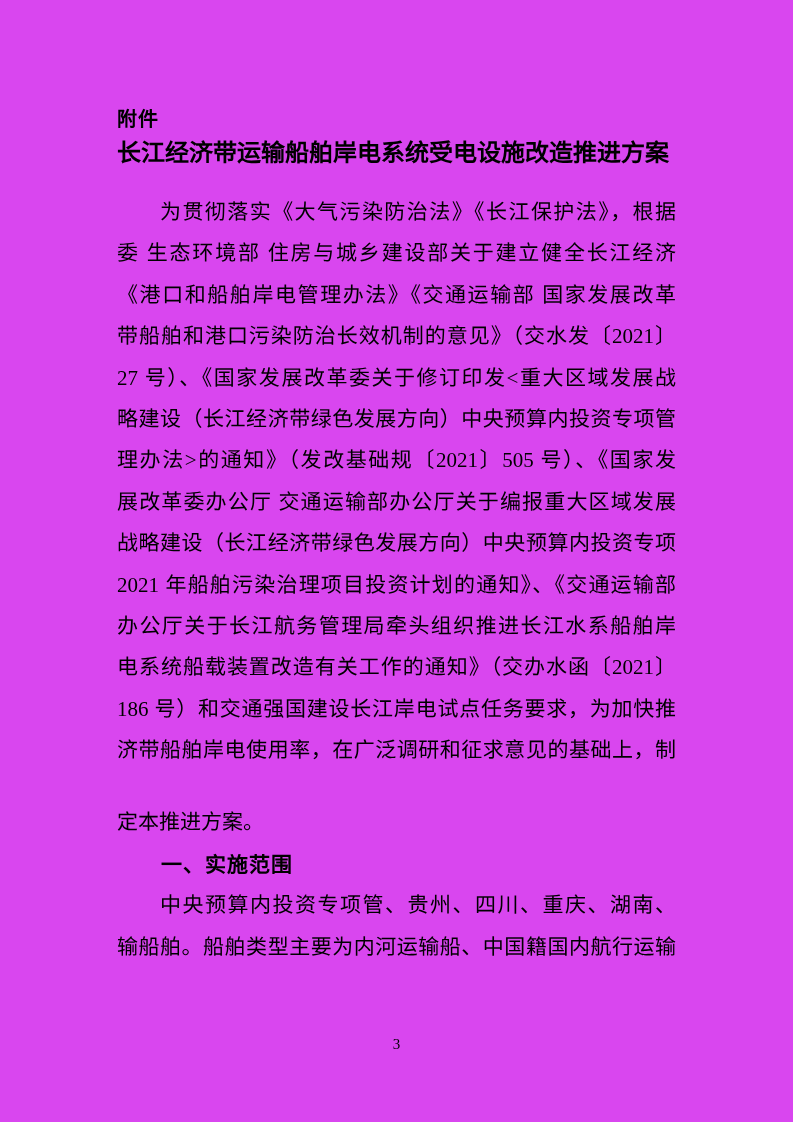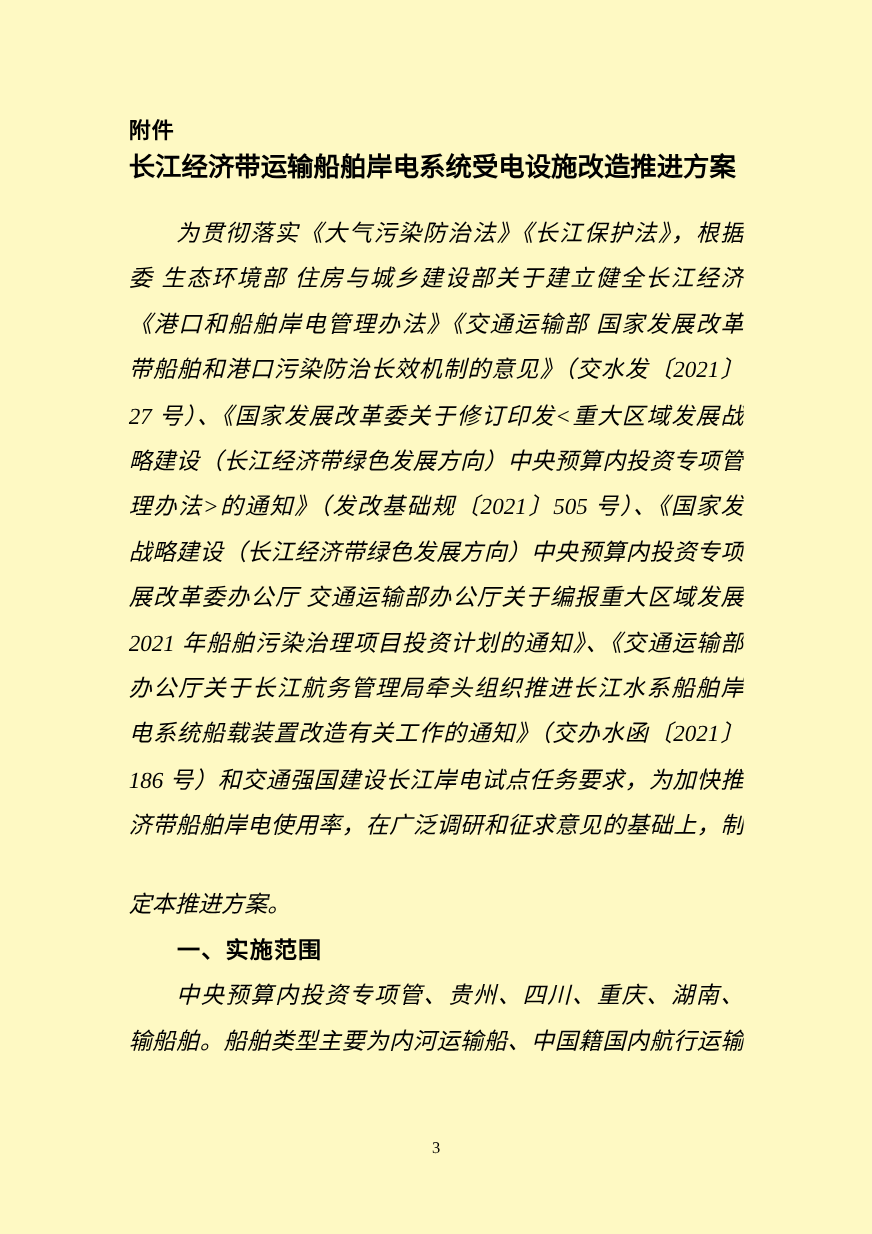--- a/index.html
+++ b/index.html
@@ -6,21 +6,21 @@
 
   html, body {
     background: #7d7d7d;
     font-family: "Liberation Serif", "DejaVu Serif", serif;
   }
 
   .page {
     position: relative;
     width: 793px;
     height: 1122px;
-    background: #fef9c3;
+    background: #d946ef;
     color: #000000;
     overflow: hidden;
   }
 
   .attachment-label {
     position: absolute;
     top: 106px;
     left: 117px;
     font-family: "Liberation Sans", "DejaVu Sans", sans-serif;
     font-weight: bold;
@@ -49,21 +49,20 @@
   }
 
   .line {
     height: 41.4px;
     line-height: 41.4px;
     font-size: 21px;
     text-align: justify;
     text-align-last: justify;
     text-justify: inter-character;
     overflow: hidden;
-    font-style: italic;
   }
 
   .line.indent { text-indent: 43px; }
 
   .line.short { text-align-last: left; margin-top: 31px; }
 
   .section-heading {
     height: 41.4px;
     line-height: 41.4px;
     padding-left: 44px;
@@ -95,22 +94,22 @@
 
   <div class="doc-body">
 
     <div class="line indent">为贯彻落实《大气污染防治法》《长江保护法》，根据</div>
     <div class="line">委 生态环境部 住房与城乡建设部关于建立健全长江经济</div>
     <div class="line">《港口和船舶岸电管理办法》《交通运输部 国家发展改革</div>
     <div class="line">带船舶和港口污染防治长效机制的意见》（交水发〔2021〕</div>
     <div class="line">27 号）、《国家发展改革委关于修订印发&lt;重大区域发展战</div>
     <div class="line">略建设（长江经济带绿色发展方向）中央预算内投资专项管</div>
     <div class="line">理办法&gt;的通知》（发改基础规〔2021〕505 号）、《国家发</div>
+    <div class="line">展改革委办公厅 交通运输部办公厅关于编报重大区域发展</div>
     <div class="line">战略建设（长江经济带绿色发展方向）中央预算内投资专项</div>
-    <div class="line">展改革委办公厅 交通运输部办公厅关于编报重大区域发展</div>
     <div class="line">2021 年船舶污染治理项目投资计划的通知》、《交通运输部</div>
     <div class="line">办公厅关于长江航务管理局牵头组织推进长江水系船舶岸</div>
     <div class="line">电系统船载装置改造有关工作的通知》（交办水函〔2021〕</div>
     <div class="line">186 号）和交通强国建设长江岸电试点任务要求，为加快推</div>
     <div class="line">济带船舶岸电使用率，在广泛调研和征求意见的基础上，制</div>
     <div class="line short">定本推进方案。</div>
 
     <div class="section-heading">一、实施范围</div>
 
     <div class="line indent">中央预算内投资专项管、贵州、四川、重庆、湖南、</div>

